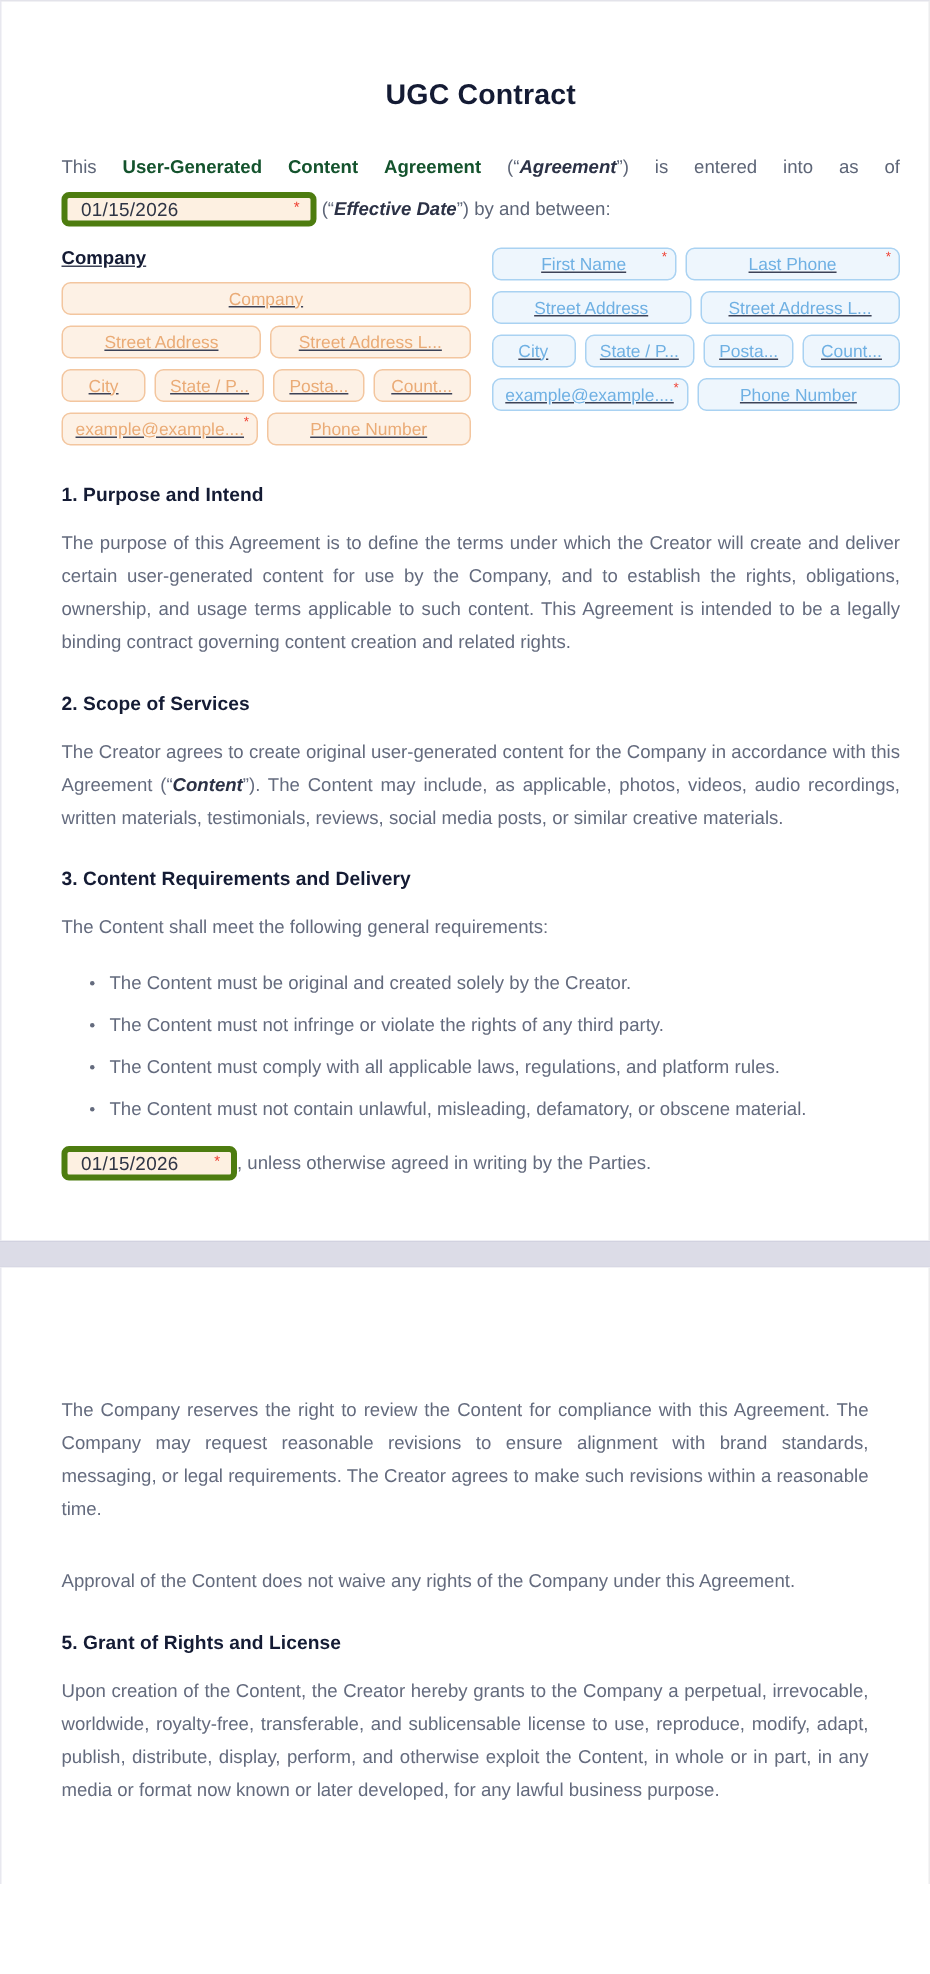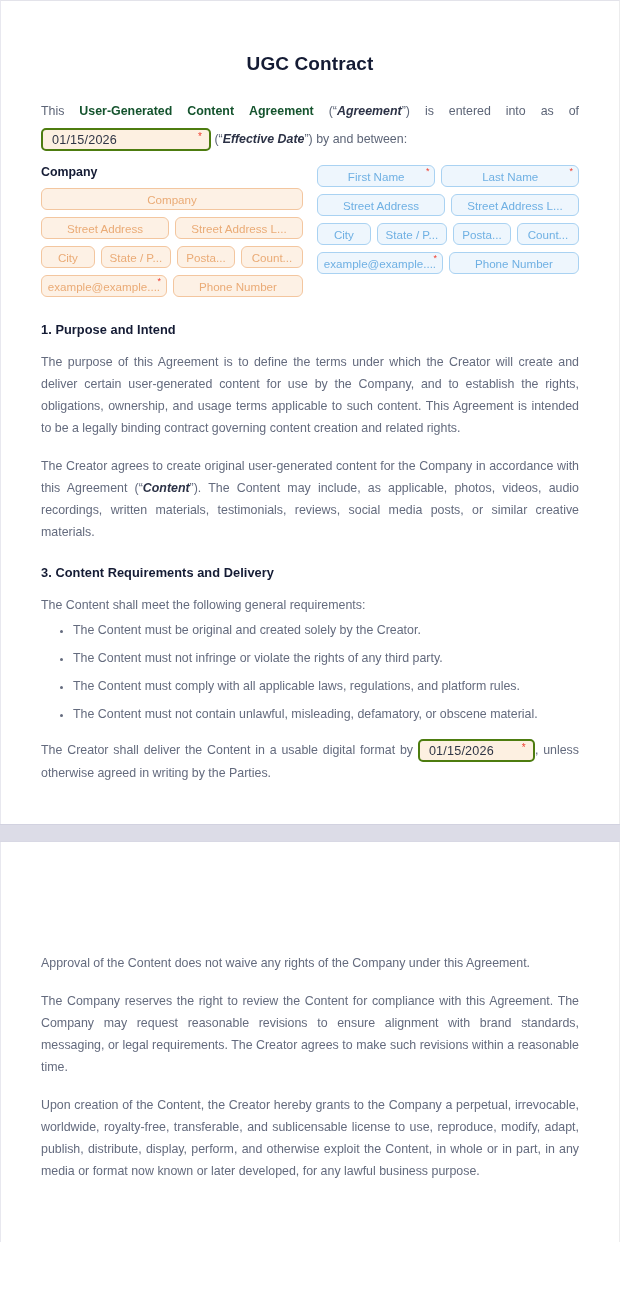--- a/index.html
+++ b/index.html
@@ -17,21 +17,21 @@
 
   .doc-root { width: 620px; position: relative; }
 
   .page {
     background: #ffffff;
     border-left: 1px solid #e8e8ef;
     border-right: 1px solid #ececed;
     border-top: 1px solid #e3e3ea;
     position: relative;
   }
-  .page-one { padding: 52px 40px 24px 40px; min-height: 824px; }
+  .page-one { padding: 52px 19px 24px 40px; min-height: 824px; }
   .page-two { padding: 84px 40px 36px 40px; min-height: 400px; border-top: none; }
 
   .page-break {
     height: 18px;
     background: #dcdce7;
     border-top: 1px solid #d2d2e0;
     border-bottom: 1px solid #d8d8e4;
     width: 620px;
   }
 
@@ -67,40 +67,40 @@
   h2.sec {
     font-size: 12.8px;
     font-weight: bold;
     color: #141b34;
     margin: 22px 0 14px 0;
     letter-spacing: 0.05px;
   }
   h2.sec.first { margin-top: 13px; }
 
   ul.reqs {
-    margin: 6px 0 12px 0;
+    margin: 18px 0 12px 0;
     padding-left: 32px;
     list-style: disc;
   }
   ul.reqs li {
     font-size: 12.4px;
     line-height: 17px;
     color: #646b7e;
     margin-bottom: 11px;
   }
   ul.reqs li::marker { color: #646b7e; font-size: 11px; }
 
   
   .date-field {
     display: inline-flex;
     align-items: center;
     justify-content: flex-start;
     vertical-align: middle;
     background: #fdf0e1;
-    border: 2px solid #4d7c0f;
+    border: 4px solid #4d7c0f;
     border-radius: 5px;
     height: 23px;
     padding: 0 6px 0 9px;
     font-size: 12.6px;
     color: #2f3545;
     font-family: "Liberation Sans", sans-serif;
     position: relative;
     letter-spacing: 0.2px;
   }
   .date-field.w-inline { width: 170px; }
@@ -112,20 +112,21 @@
     color: #ef3d2f;
     font-size: 10px;
     line-height: 10px;
   }
 
   
   .parties {
     display: flex;
     gap: 14px;
     margin: 12px 0 18px 0;
+    text-decoration: underline;
   }
   .party-col { flex: 1 1 0; min-width: 0; }
   .party-title {
     font-size: 12.4px;
     font-weight: bold;
     color: #141b34;
     margin-bottom: 9px;
   }
 
   .frow {
@@ -232,21 +233,21 @@
       </div>
 
       <div class="party-col cr">
 
         <div class="frow">
           <div class="fld f-first">
               <span>First Name</span>
               <span class="star" style="right:5px;">*</span>
             </div>
           <div class="fld f-last">
-              <span>Last Name</span>
+              <span>Last Phone</span>
               <span class="star" style="right:5px;">*</span>
             </div>
         </div>
 
         <div class="frow">
           <div class="fld">Street Address</div>
           <div class="fld">Street Address L...</div>
         </div>
 
         <div class="frow">
@@ -263,45 +264,46 @@
             </div>
           <div class="fld f-phone">Phone Number</div>
         </div>
       </div>
     </div>
 
 
     <h2 class="sec first">1. Purpose and Intend</h2>
     <p class="body">The purpose of this Agreement is to define the terms under which the Creator will create and deliver certain user-generated content for use by the Company, and to establish the rights, obligations, ownership, and usage terms applicable to such content. This Agreement is intended to be a legally binding contract governing content creation and related rights.</p>
 
+    <h2 class="sec">2. Scope of Services</h2>
     <p class="body">
       <span>The Creator agrees to create original user-generated content for the Company in accordance with this Agreement (“</span><span class="bi">Content</span><span>”). The Content may include, as applicable, photos, videos, audio recordings, written materials, testimonials, reviews, social media posts, or similar creative materials.</span>
     </p>
 
     <h2 class="sec">3. Content Requirements and Delivery</h2>
     <p class="body tight" style="text-align:left;">The Content shall meet the following general requirements:</p>
     <ul class="reqs">
       <li>The Content must be original and created solely by the Creator.</li>
       <li>The Content must not infringe or violate the rights of any third party.</li>
       <li>The Content must comply with all applicable laws, regulations, and platform rules.</li>
       <li>The Content must not contain unlawful, misleading, defamatory, or obscene material.</li>
     </ul>
     <p class="body" style="margin-top:16px;">
-      <span>The Creator shall deliver the Content in a usable digital format by</span>
       <span class="date-field w-delivery">
           <span>01/15/2026</span>
           <span class="star">*</span>
         </span><span>, unless otherwise agreed in writing by the Parties.</span>
     </p>
   </div>
 
   <div class="page-break"></div>
 
   <div class="page page-two">
 
+    <p class="body">The Company reserves the right to review the Content for compliance with this Agreement. The Company may request reasonable revisions to ensure alignment with brand standards, messaging, or legal requirements. The Creator agrees to make such revisions within a reasonable time.</p>
     <p class="body" style="margin-top:26px; text-align:left;">Approval of the Content does not waive any rights of the Company under this Agreement.</p>
-    <p class="body">The Company reserves the right to review the Content for compliance with this Agreement. The Company may request reasonable revisions to ensure alignment with brand standards, messaging, or legal requirements. The Creator agrees to make such revisions within a reasonable time.</p>
-
+
+    <h2 class="sec">5. Grant of Rights and License</h2>
     <p class="body">Upon creation of the Content, the Creator hereby grants to the Company a perpetual, irrevocable, worldwide, royalty-free, transferable, and sublicensable license to use, reproduce, modify, adapt, publish, distribute, display, perform, and otherwise exploit the Content, in whole or in part, in any media or format now known or later developed, for any lawful business purpose.</p>
 
   </div>
 
 </div>
 
 </body></html>

